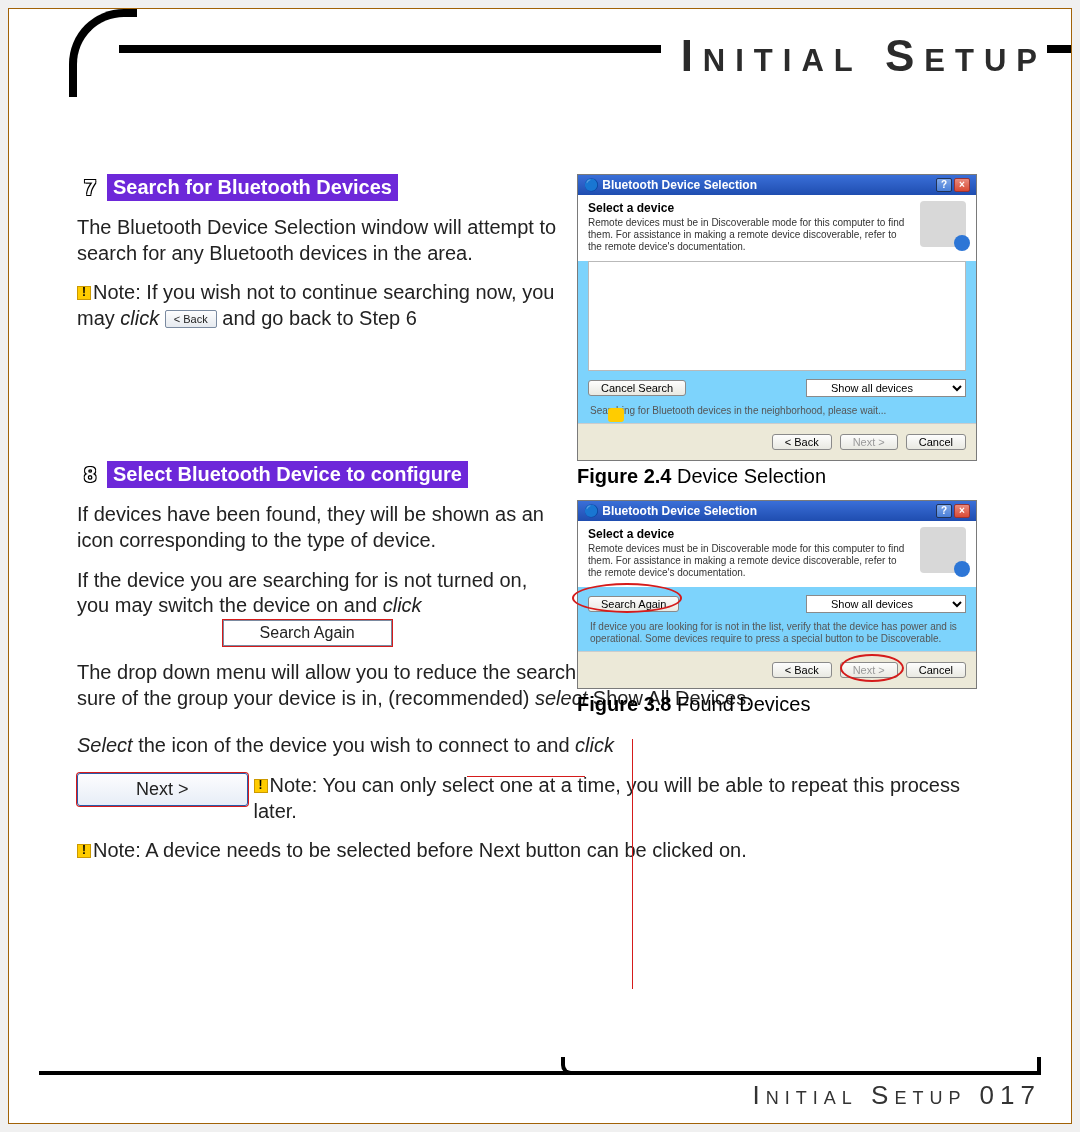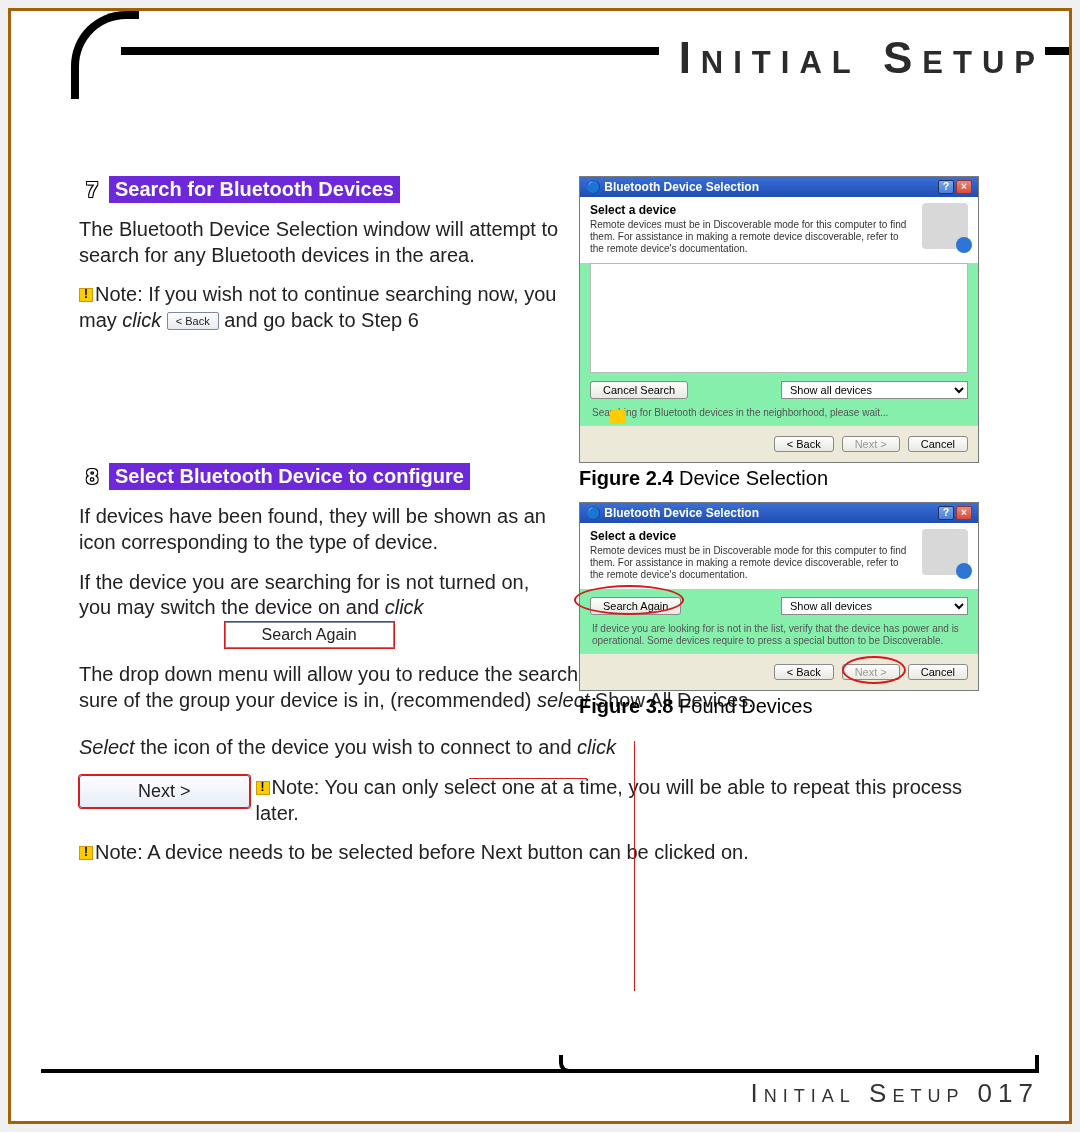--- a/index.html
+++ b/index.html
@@ -8,21 +8,21 @@
     height: 1132px;
     font-family: Arial, Helvetica, sans-serif;
     background: #f0f0f0;
     position: relative;
     overflow: hidden;
   }
   .page {
     position: absolute;
     top: 8px; left: 8px; right: 8px; bottom: 8px;
     background: #fff;
-    border: 3px solid #a16207;
+    border: 1px solid #a16207;
   }
   .header {
     position: relative;
     height: 78px;
   }
   .header-sweep {
     position: absolute;
     top: 36px; left: 110px; right: 0;
     height: 8px;
     background: #000;
@@ -124,21 +124,21 @@
     font-size:18px;
     padding: 4px 58px;
     border-radius:3px;
     box-shadow: 0 0 0 1px #d51b1b;
   }
   em { font-style: italic; }
   
   .dlg {
     width: 400px;
     border: 1px solid #7a7a7a;
-    background: #86efac;
+    background: #7dd3fc;
     font-size: 11px;
     color:#000;
     position: relative;
   }
   .dlg-title {
     background: linear-gradient(#3a6fd8,#1f4db0);
     color: #fff;
     padding: 3px 6px;
     display:flex; justify-content:space-between; align-items:center;
     font-size: 12px;
@@ -180,35 +180,35 @@
     padding:6px;
     display:flex; gap:12px;
   }
   .dev-icon {
     width:50px; text-align:center; font-size:9px; color:#333;
   }
   .dev-icon .glyph {
     width:34px; height:28px; margin:0 auto 2px auto; background:#ddd; border-radius:3px;
   }
   .dlg-row {
-    display:flex; justify-content:space-between; 
+    display:flex; justify-content:space-between; align-items:center;
     padding: 8px 10px;
   }
   .dlg-row .xp-btn, .dlg-footer .xp-btn {
     border:1px solid #8a8a8a;
     background: linear-gradient(#fdfdfd,#e9e9e2);
     padding:1px 12px;
     border-radius:3px;
     font-size:11px;
   }
   .dlg-row select {
     border:1px solid #8a8a8a;
     font-size:11px;
-    padding:1px 4px;
-    width:187px;
+    padding:1px 20px;
+    width:160px;
     background:#fff;
   }
   .dlg-status {
     padding: 0 12px 6px 12px;
     font-size:10px; color:#555;
     line-height:1.2;
   }
   .dlg-footer {
     border-top:1px solid #ccc;
     padding: 10px 10px;

